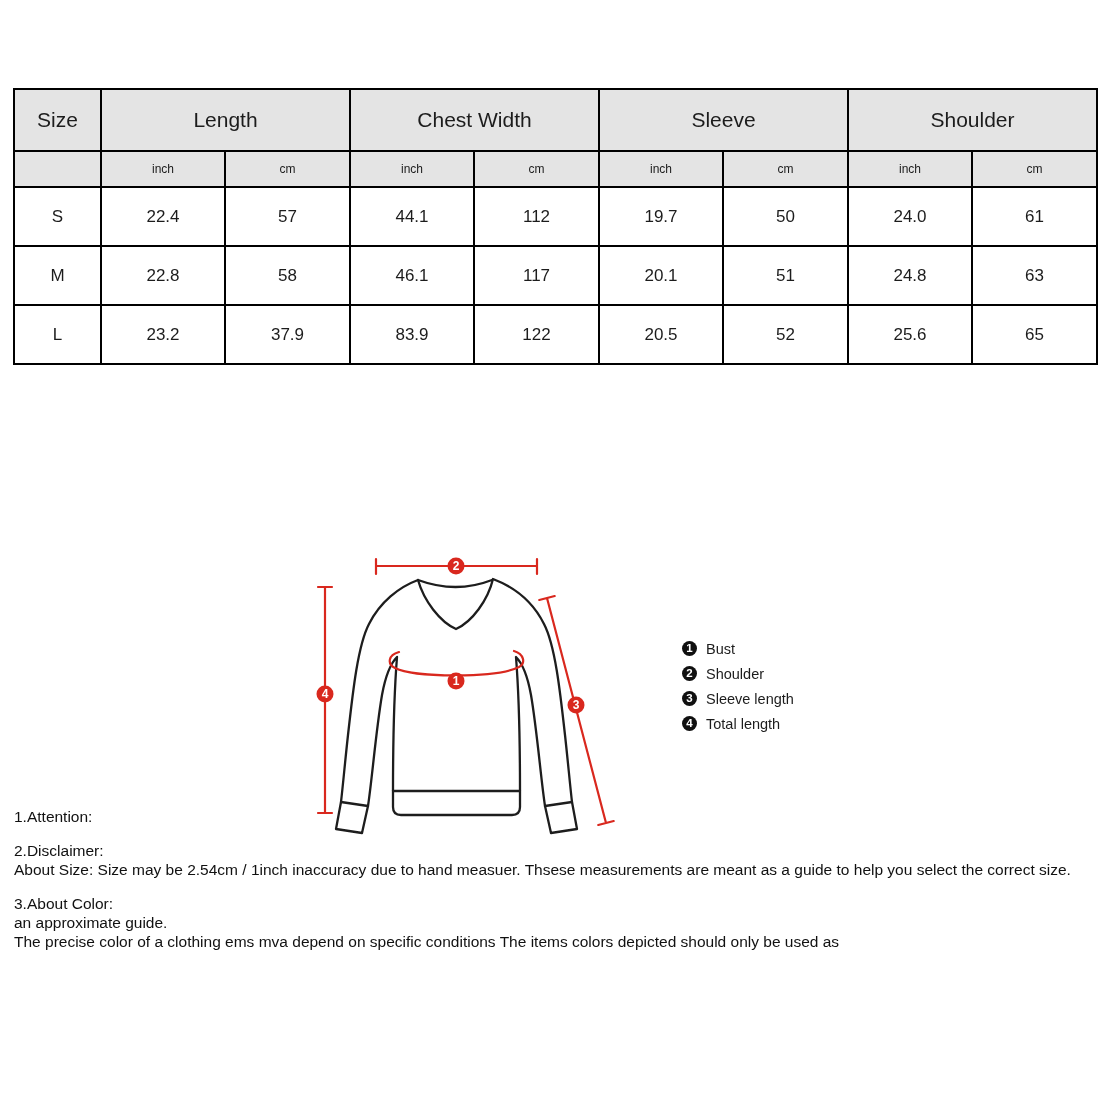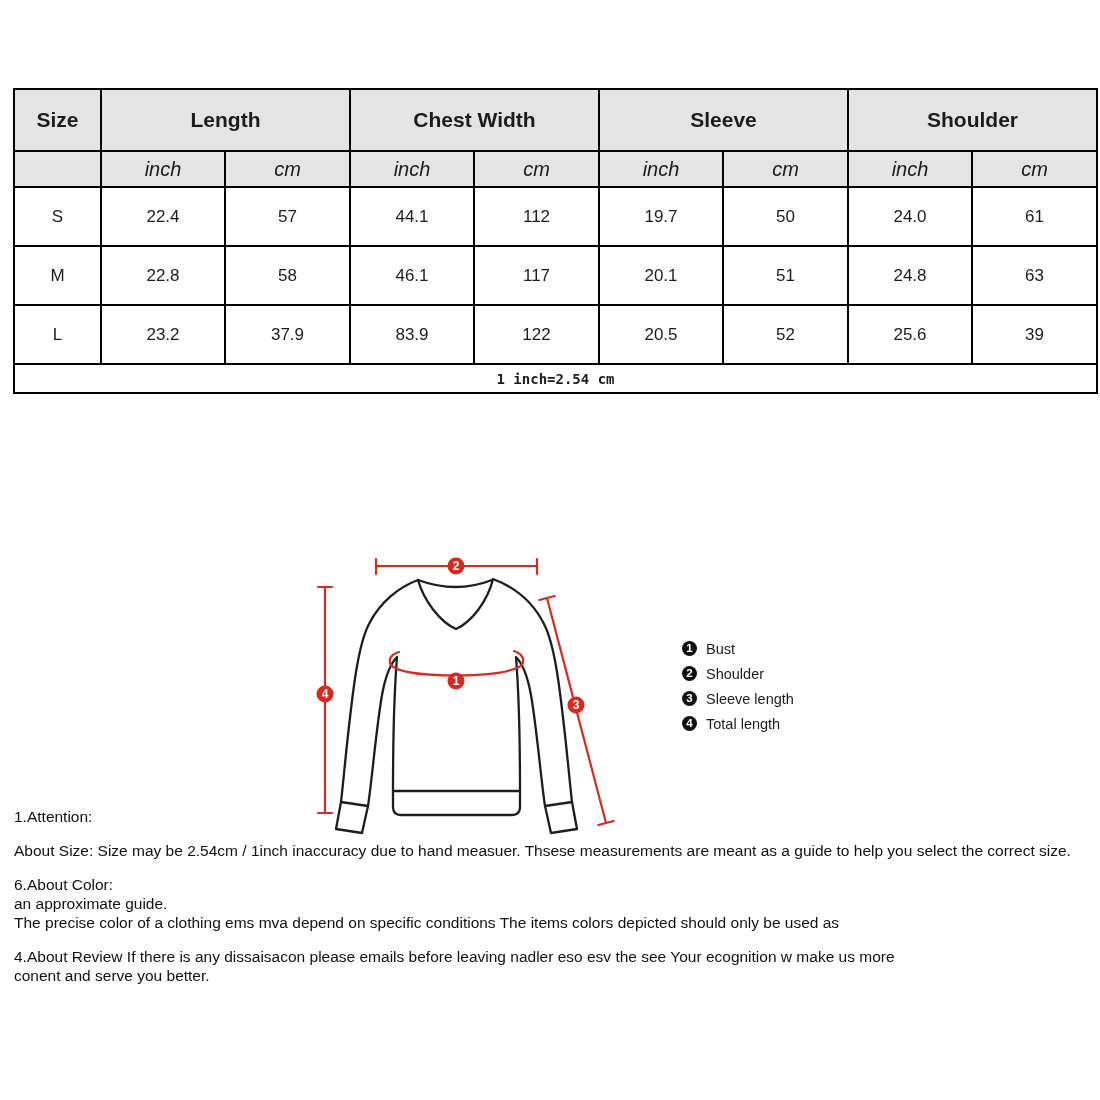--- a/index.html
+++ b/index.html
@@ -12,24 +12,24 @@
   html, body { background: #fff; }
   body { width: 1100px; height: 1100px; position: relative; overflow: hidden;
          font-family: "Liberation Sans", sans-serif; color: var(--ink); }
 
   
   table.size-table { position: absolute; left: 13px; top: 88px;
     border-collapse: collapse; table-layout: fixed; background: #fff; }
   .size-table th, .size-table td {
     border: 2px solid #000; text-align: center; vertical-align: middle;
     color: var(--ink); overflow: hidden; }
-  .size-table tr.main-h th { height: 62px; font-size: 21px; font-weight: bold;
+  .size-table tr.main-h th { height: 62px; font-size: 21px; font-weight: normal;
     background: var(--header-bg); }
-  .size-table tr.unit-h th { height: 36px; font-size: 20px; font-weight: normal;
-    background: var(--header-bg); font-style: italic; }
+  .size-table tr.unit-h th { height: 36px; font-size: 12px; font-weight: normal;
+    background: var(--header-bg); }
   .size-table tr.data-r td { height: 59px; font-size: 17px; font-weight: normal; }
   .size-table tr.note-r td { height: 29px; font-size: 14px; font-weight: bold;
     font-family: "DejaVu Sans Mono", monospace; }
 
   
   svg.diagram { position: absolute; left: 0; top: 545px; }
   .garment { fill: none; stroke: var(--line); stroke-width: 2.3;
     stroke-linejoin: round; stroke-linecap: round; }
   .redline { fill: none; stroke: var(--accent); stroke-width: 2.2;
     stroke-linecap: round; }
@@ -110,24 +110,21 @@
   </tr>
   <tr class="data-r">
     <td>L</td>
     <td>23.2</td>
     <td>37.9</td>
     <td>83.9</td>
     <td>122</td>
     <td>20.5</td>
     <td>52</td>
     <td>25.6</td>
-    <td>39</td>
-  </tr>
-  <tr class="note-r">
-    <td colspan="9">1 inch=2.54 cm</td>
+    <td>65</td>
   </tr>
 </tbody>
   </table>
 
 <svg class="diagram" width="1100" height="350" viewBox="0 0 1100 350">
 
   <g class="garment">
 
     <path d="M418,35
              C424,56 440,77 456,84
@@ -205,24 +202,21 @@
     <span class="lnum">4</span>
     <span class="llabel">Total length</span>
   </div>
 </div>
 
 <div class="notes">
   <div class="note-sec">
     <div class="note-line heading-gap">1.Attention:</div>
   </div>
   <div class="note-sec">
+    <div class="note-line">2.Disclaimer:</div>
     <div class="note-line">About Size: Size may be 2.54cm / 1inch inaccuracy due to hand measuer. Thsese measurements are meant as a guide to help you select the correct size.</div>
   </div>
   <div class="note-sec">
-    <div class="note-line">6.About Color:</div>
+    <div class="note-line">3.About Color:</div>
     <div class="note-line">an approximate guide.</div>
     <div class="note-line">The precise color of a clothing ems mva depend on specific conditions The items colors depicted should only be used as</div>
   </div>
-  <div class="note-sec">
-    <div class="note-line">4.About Review If there is any dissaisacon please emails before leaving nadler eso esv the see Your ecognition w make us more</div>
-    <div class="note-line">conent and serve you better.</div>
-  </div>
 </div>
 
 </body></html>

